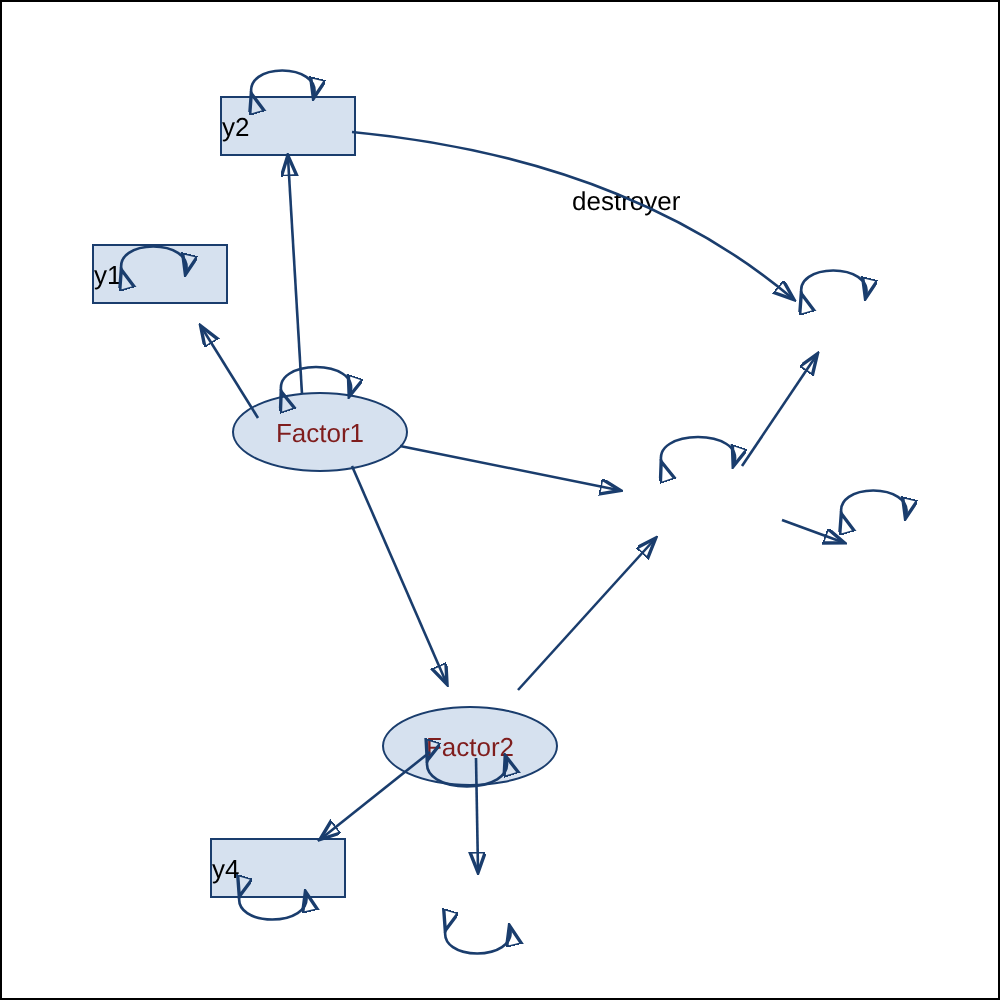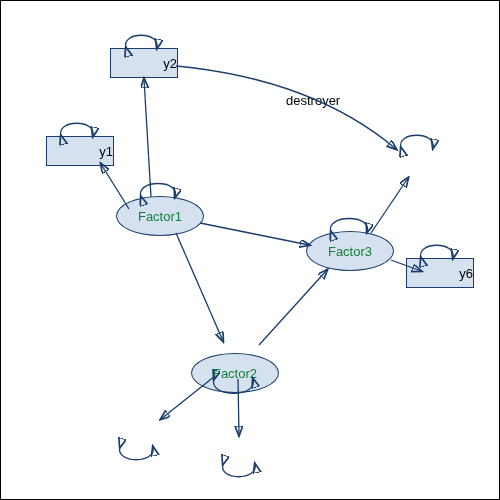--- a/index.html
+++ b/index.html
@@ -1,45 +1,42 @@
 <!DOCTYPE html>
 <html><head>
 <meta charset="utf-8">
 <style>
   body{margin:0;background:#fff;font-family:Arial,Helvetica,sans-serif}
   .canvas{position:relative;width:500px;height:500px;border:1px solid #000;box-sizing:border-box}
-  .node-rect{position:absolute;background:#d6e1ef;border:1px solid #1a3d6d;display:flex;align-items:center;justify-content:flex-end;font-size:13px;color:#000;width:66px;height:28px}
-  .node-ellipse{position:absolute;background:#d6e1ef;border:1px solid #1a3d6d;border-radius:50%;display:flex;align-items:center;justify-content:center;font-size:13px;color:#15803d;width:86px;height:38px}
+  .node-rect{position:absolute;background:#d6e1ef;border:1px solid #1a3d6d;display:flex;align-items:center;justify-content:flex-start;font-size:13px;color:#000;width:66px;height:28px}
+  .node-ellipse{position:absolute;background:#d6e1ef;border:1px solid #1a3d6d;border-radius:50%;display:flex;align-items:center;justify-content:center;font-size:13px;color:#7f1d1d;width:86px;height:38px}
   .edge-label{position:absolute;font-size:13px;color:#000}
   svg{position:absolute;left:0;top:0;width:500px;height:500px;pointer-events:none}
   svg line,svg path{stroke:#1a3d6d;stroke-width:1.3;fill:none}
 </style>
 </head>
 <body>
 
 <div class="canvas">
 
-  <div class="node-rect" style="left:45px;top:135px">
+  <div class="node-rect" style="left:45px;top:121px">
     <span>y1</span>
   </div>
   <div class="node-rect" style="left:109px;top:47px">
     <span>y2</span>
   </div>
-  <div class="node-rect" style="left:405px;top:257px">
-    <span>y6</span>
+  <div class="node-rect" style="left:104px;top:418px">
+    <span>y4</span>
   </div>
 
   <div class="node-ellipse" style="left:115px;top:195px">
     <span>Factor1</span>
   </div>
   <div class="node-ellipse" style="left:190px;top:352px">
     <span>Factor2</span>
-  </div>
-  <div class="node-ellipse" style="left:305px;top:230px">
-    <span>Factor3</span>
   </div>
 
   <div class="edge-label" style="left:285px;top:92px">
     <span>destroyer</span>
   </div>
 
   <svg>
     <defs>
       <marker id="ah" markerWidth="9" markerHeight="9" refX="7" refY="3" orient="auto">
         <path d="M0,0 L8,3 L0,6 Z" fill="#1a3d6d"></path>

